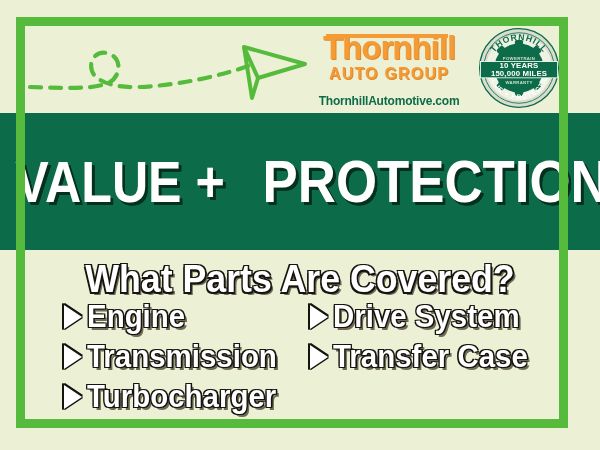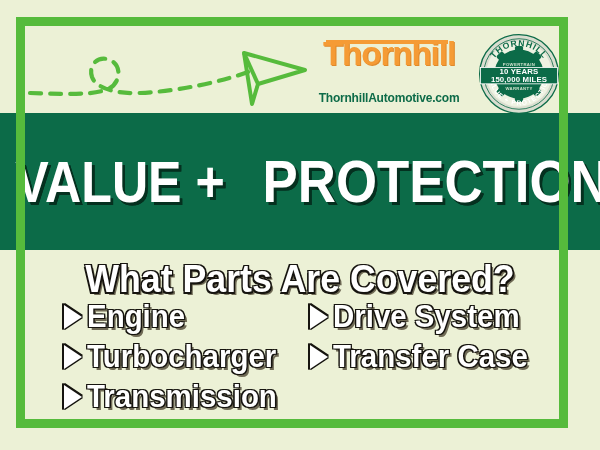--- a/index.html
+++ b/index.html
@@ -18,21 +18,21 @@
   .frame{
     position:absolute;left:16px;top:17px;width:552px;height:411px;
     border:9px solid #56bb3c;
     box-sizing:border-box;
     pointer-events:none;
     z-index:6;
   }
 
   
   .header{
-    position:absolute;left:0;top:10px;width:600px;height:113px;
+    position:absolute;left:0;top:4px;width:600px;height:113px;
     z-index:2;
   }
 
   
   .swoosh{
     position:absolute;left:20px;top:22px;width:290px;height:88px;
   }
 
   
   .logo{
@@ -56,21 +56,21 @@
   }
   .logo-sub{
     display:block;
     font-size:16px;font-weight:bold;letter-spacing:1.2px;
     color:#f59b35;line-height:17px;
     text-shadow:1px 1px 0 #e0892a;
   }
   .logo-url{
     display:block;
     font-size:12px;font-weight:bold;letter-spacing:-0.2px;
-    color:#0d6b48;line-height:15px;margin-top:20px;
+    color:#0d6b48;line-height:15px;margin-top:12px;
   }
 
   
   .seal{
     position:absolute;left:478px;top:23px;width:82px;height:82px;
   }
 
   
   .band{
     position:absolute;left:0;top:113px;width:600px;height:137px;
@@ -161,20 +161,21 @@
       <svg width="290" height="88" viewBox="0 0 290 88" fill="none">
         <path d="M10 61 C 60 63, 75 62, 88 57 C 100 52, 103 34, 90 28 C 78 23, 68 33, 72 45 C 76 56, 95 62, 120 61 C 160 59, 200 50, 228 40" stroke="#56bb3c" stroke-width="4.2" stroke-linecap="round" stroke-dasharray="11 9" fill="none"></path>
         <path d="M224 21 L 285 38 L 238 52 L 232 72 L 224 21 Z" stroke="#56bb3c" stroke-width="4" fill="none" stroke-linejoin="round"></path>
         <path d="M224 21 L 238 52" stroke="#56bb3c" stroke-width="4" stroke-linejoin="round" fill="none"></path>
       </svg>
     </div>
 
     <div class="logo">
       <span class="logo-word">Thornhill</span>
       <span class="logo-bar"></span>
+      <span class="logo-sub">AUTO GROUP</span>
       <span class="logo-url">ThornhillAutomotive.com</span>
     </div>
 
     <div class="seal">
       <svg width="82" height="82" viewBox="0 0 100 100">
         <defs>
           <path id="arcTop" d="M 13 53 A 37 37 0 0 1 87 53" fill="none"></path>
           <path id="arcBot" d="M 14 52 A 36 36 0 0 0 86 52" fill="none"></path>
         </defs>
         <circle cx="50" cy="50" r="48" fill="#d9ddcf"></circle>
@@ -222,26 +223,26 @@
     <div class="subtitle">What Parts Are Covered?</div>
 
     <div class="cols">
       <div class="col col-left">
         <div class="item">
           <span class="bullet"></span>
           <span class="item-label">Engine</span>
         </div>
         <div class="item">
           <span class="bullet"></span>
+          <span class="item-label">Transmission</span>
+        </div>
+        <div class="item">
+          <span class="bullet"></span>
           <span class="item-label">Turbocharger</span>
         </div>
-        <div class="item">
-          <span class="bullet"></span>
-          <span class="item-label">Transmission</span>
-        </div>
       </div>
 
       <div class="col col-right">
         <div class="item">
           <span class="bullet"></span>
           <span class="item-label">Drive System</span>
         </div>
         <div class="item">
           <span class="bullet"></span>
           <span class="item-label">Transfer Case</span>

